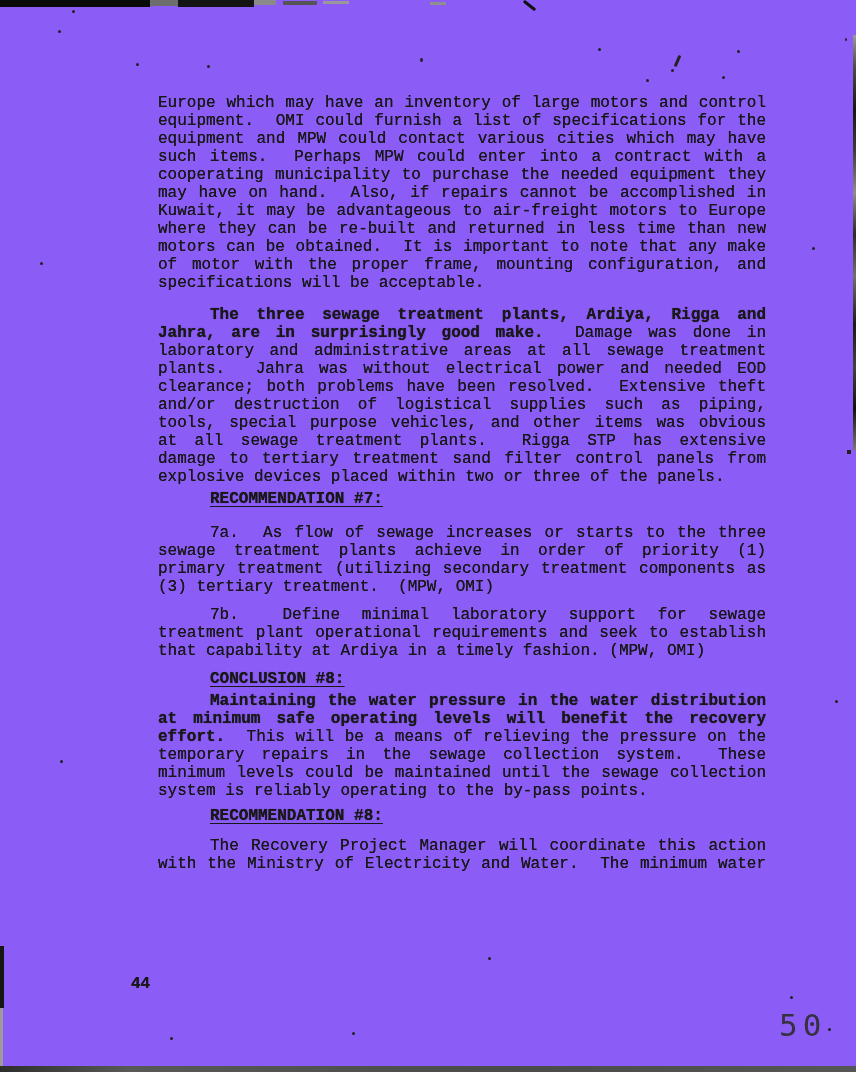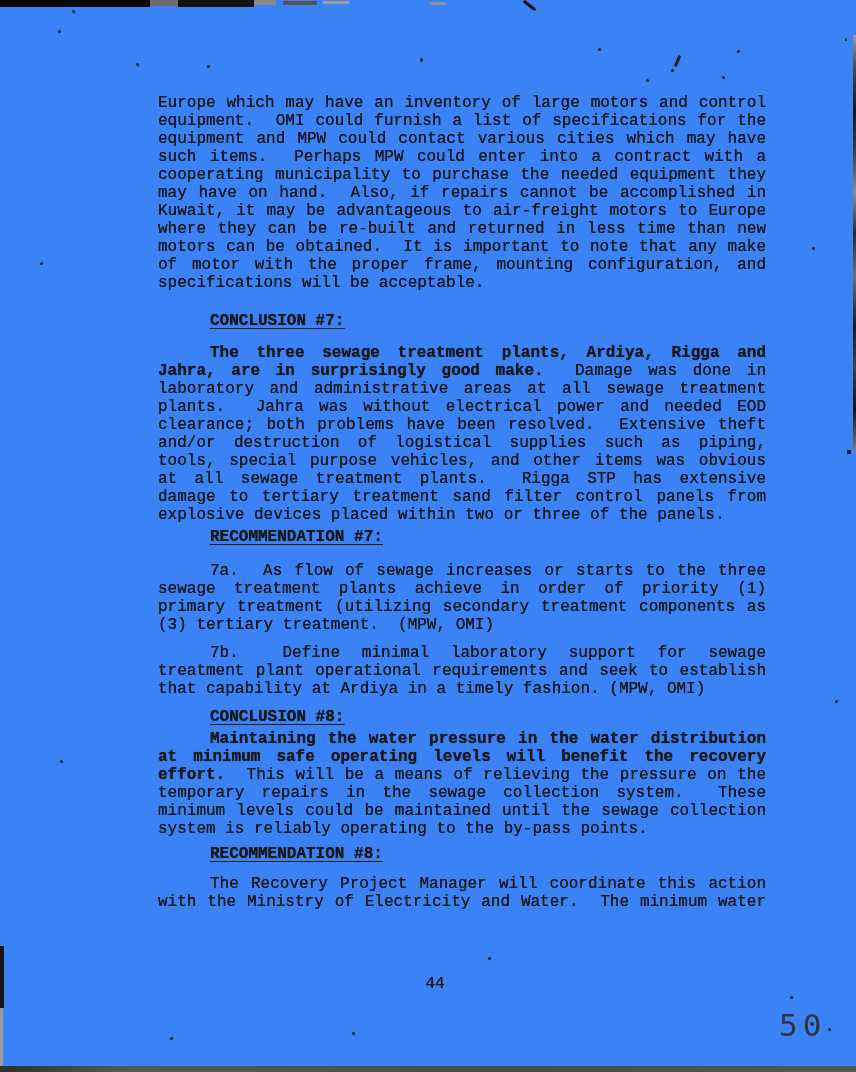--- a/index.html
+++ b/index.html
@@ -1,19 +1,19 @@
 <!DOCTYPE html>
 <html><head>
 <meta charset="utf-8">
 <style>
   html,body{margin:0;padding:0;background:#e8e8e8;}
   .page{
     position:relative;
     width:856px;height:1072px;
-    background:#3b82f6;
+    background:#8b5cf6;
     overflow:hidden;
     font-family:"Liberation Mono","DejaVu Sans Mono",monospace;
     color:#181818;
   }
   
   .doc{
     position:absolute;left:158px;top:0;width:608px;
     padding-top:94px;
     font-size:16px;
   }
@@ -39,23 +39,22 @@
   #sec3{margin-top:4px}
   #sec4{margin-top:16px}
   #sec5{margin-top:10px}
   #sec6{margin-top:10px}
   #sec7{margin-top:4px}
   #sec8{margin-top:7px}
   #sec9{margin-top:12px}
 
   .pageno{
     position:absolute;left:158px;top:975px;width:608px;
-    text-align:center;
     transform:translateX(-27px);
-    font-size:16px;font-weight:normal;
+    font-size:16px;font-weight:bold;
     text-shadow:0 0 0.6px currentColor;
   }
   .stamp{
     position:absolute;left:779px;top:1010px;
     font-family:"DejaVu Sans Mono",monospace;
     font-size:31px;line-height:31px;
     letter-spacing:5px;
     color:#2d2d2d;opacity:.9;
   }
 
@@ -117,21 +116,20 @@
         <div class="line jl"><span>equipment and MPW could contact various cities which may have</span></div>
         <div class="line jl"><span>such items.&nbsp; Perhaps MPW could enter into a contract with a</span></div>
         <div class="line jl"><span>cooperating municipality to purchase the needed equipment they</span></div>
         <div class="line jl"><span>may have on hand.&nbsp; Also, if repairs cannot be accomplished in</span></div>
         <div class="line jl"><span>Kuwait, it may be advantageous to air-freight motors to Europe</span></div>
         <div class="line jl"><span>where they can be re-built and returned in less time than new</span></div>
         <div class="line jl"><span>motors can be obtained.&nbsp; It is important to note that any make</span></div>
         <div class="line jl"><span>of motor with the proper frame, mounting configuration, and</span></div>
         <div class="line"><span>specifications will be acceptable.</span></div>
       </div>
-      <div id="sec1" class="heading">CONCLUSION #7:</div>
       <div id="sec2" class="para">
         <div class="line jl ind"><span class="b">The three sewage treatment plants, Ardiya, Rigga and</span></div>
         <div class="line jl"><span class="b">Jahra, are in surprisingly good make.</span><span>&nbsp; Damage was done in</span></div>
         <div class="line jl"><span>laboratory and administrative areas at all sewage treatment</span></div>
         <div class="line jl"><span>plants.&nbsp; Jahra was without electrical power and needed EOD</span></div>
         <div class="line jl"><span>clearance; both problems have been resolved.&nbsp; Extensive theft</span></div>
         <div class="line jl"><span>and/or destruction of logistical supplies such as piping,</span></div>
         <div class="line jl"><span>tools, special purpose vehicles, and other items was obvious</span></div>
         <div class="line jl"><span>at all sewage treatment plants.&nbsp; Rigga STP has extensive</span></div>
         <div class="line jl"><span>damage to tertiary treatment sand filter control panels from</span></div>

